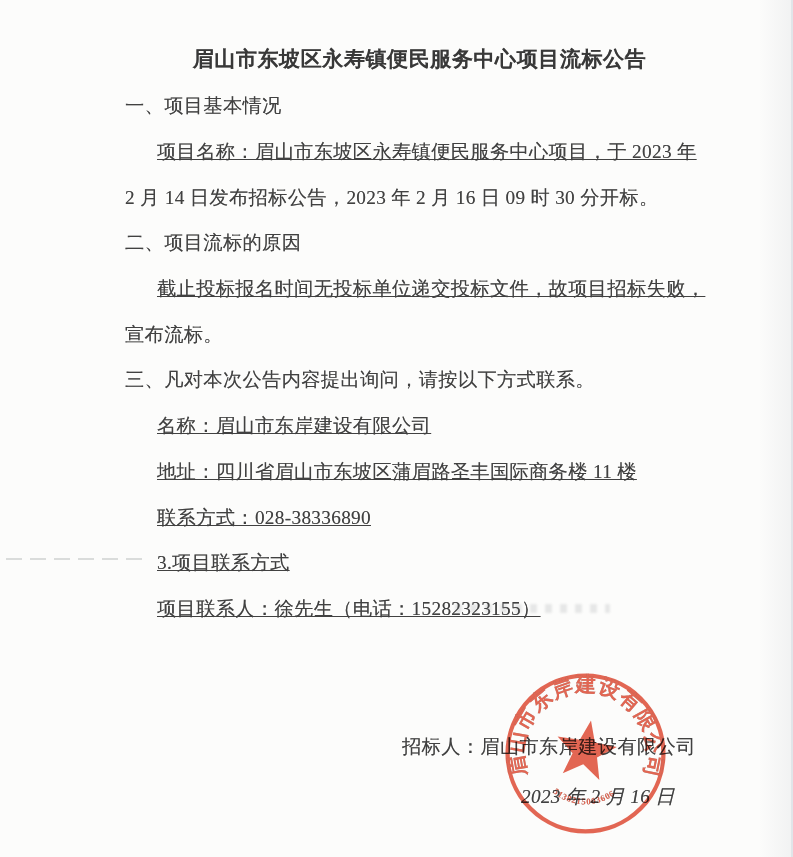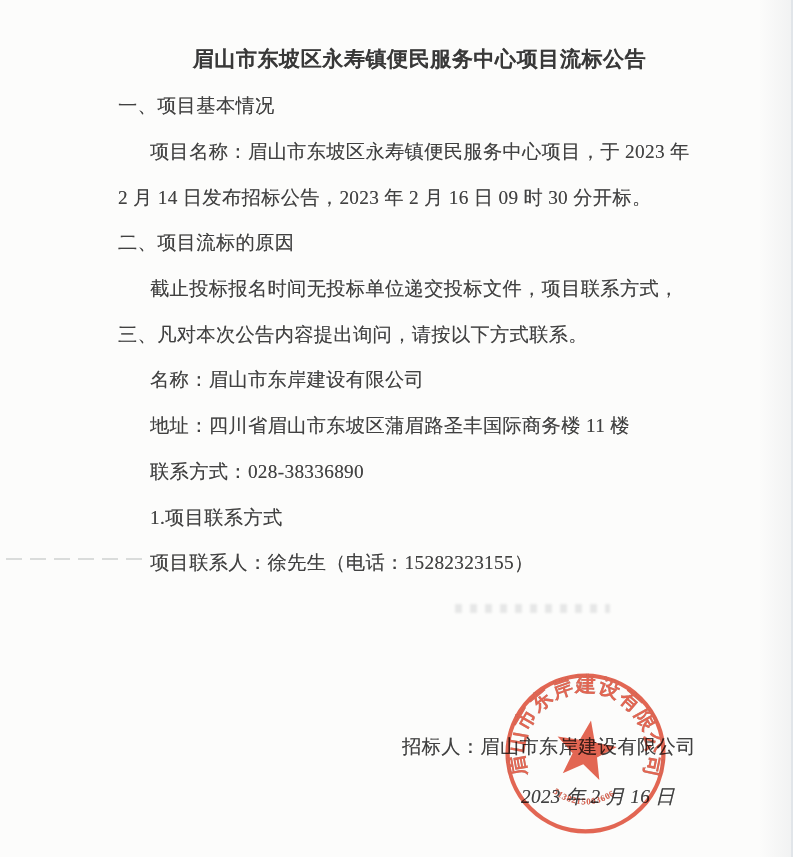--- a/index.html
+++ b/index.html
@@ -32,22 +32,23 @@
     position: absolute;
     left: 118px; top: 83px; width: 570px;
   }
   .line {
     height: 45.7px;
     display: flex;
     align-items: center;
     font-size: 19.3px;
     letter-spacing: 0.3px;
     white-space: pre;
+    margin-left: 7px;
   }
-  .line.indent { padding-left: 32px; }
+  .line.indent { padding-left: 32px; text-decoration: underline; }
 
   .sig-bidder {
     position: absolute;
     left: 391px; top: 733px;
     font-size: 19.3px;
     letter-spacing: 0.3px;
     white-space: pre;
     z-index: 1;
     margin-left: 11px;
   }
@@ -105,26 +106,27 @@
 
 <div class="page">
 
   <div class="doc-title">眉山市东坡区永寿镇便民服务中心项目流标公告</div>
 
   <div class="doc-body">
     <div class="line">一、项目基本情况</div>
     <div class="line indent">项目名称：眉山市东坡区永寿镇便民服务中心项目，于 2023 年</div>
     <div class="line">2 月 14 日发布招标公告，2023 年 2 月 16 日 09 时 30 分开标。</div>
     <div class="line">二、项目流标的原因</div>
-    <div class="line indent">截止投标报名时间无投标单位递交投标文件，项目联系方式，</div>
+    <div class="line indent">截止投标报名时间无投标单位递交投标文件，故项目招标失败，</div>
+    <div class="line">宣布流标。</div>
     <div class="line">三、凡对本次公告内容提出询问，请按以下方式联系。</div>
     <div class="line indent">名称：眉山市东岸建设有限公司</div>
     <div class="line indent">地址：四川省眉山市东坡区蒲眉路圣丰国际商务楼 11 楼</div>
     <div class="line indent">联系方式：028-38336890</div>
-    <div class="line indent">1.项目联系方式</div>
+    <div class="line indent">3.项目联系方式</div>
     <div class="line indent">项目联系人：徐先生（电话：15282323155）</div>
   </div>
 
   <div class="sig-bidder">招标人：眉山市东岸建设有限公司</div>
   <div class="sig-date">2023 年 2 月 16 日</div>
 
   <div class="stamp">
     <svg width="163" height="163" viewBox="0 0 160 160">
       <defs>
         <path id="sealArcTop" d="M 22.7 100.9 A 61 61 0 1 1 137.3 100.9" fill="none"></path>

